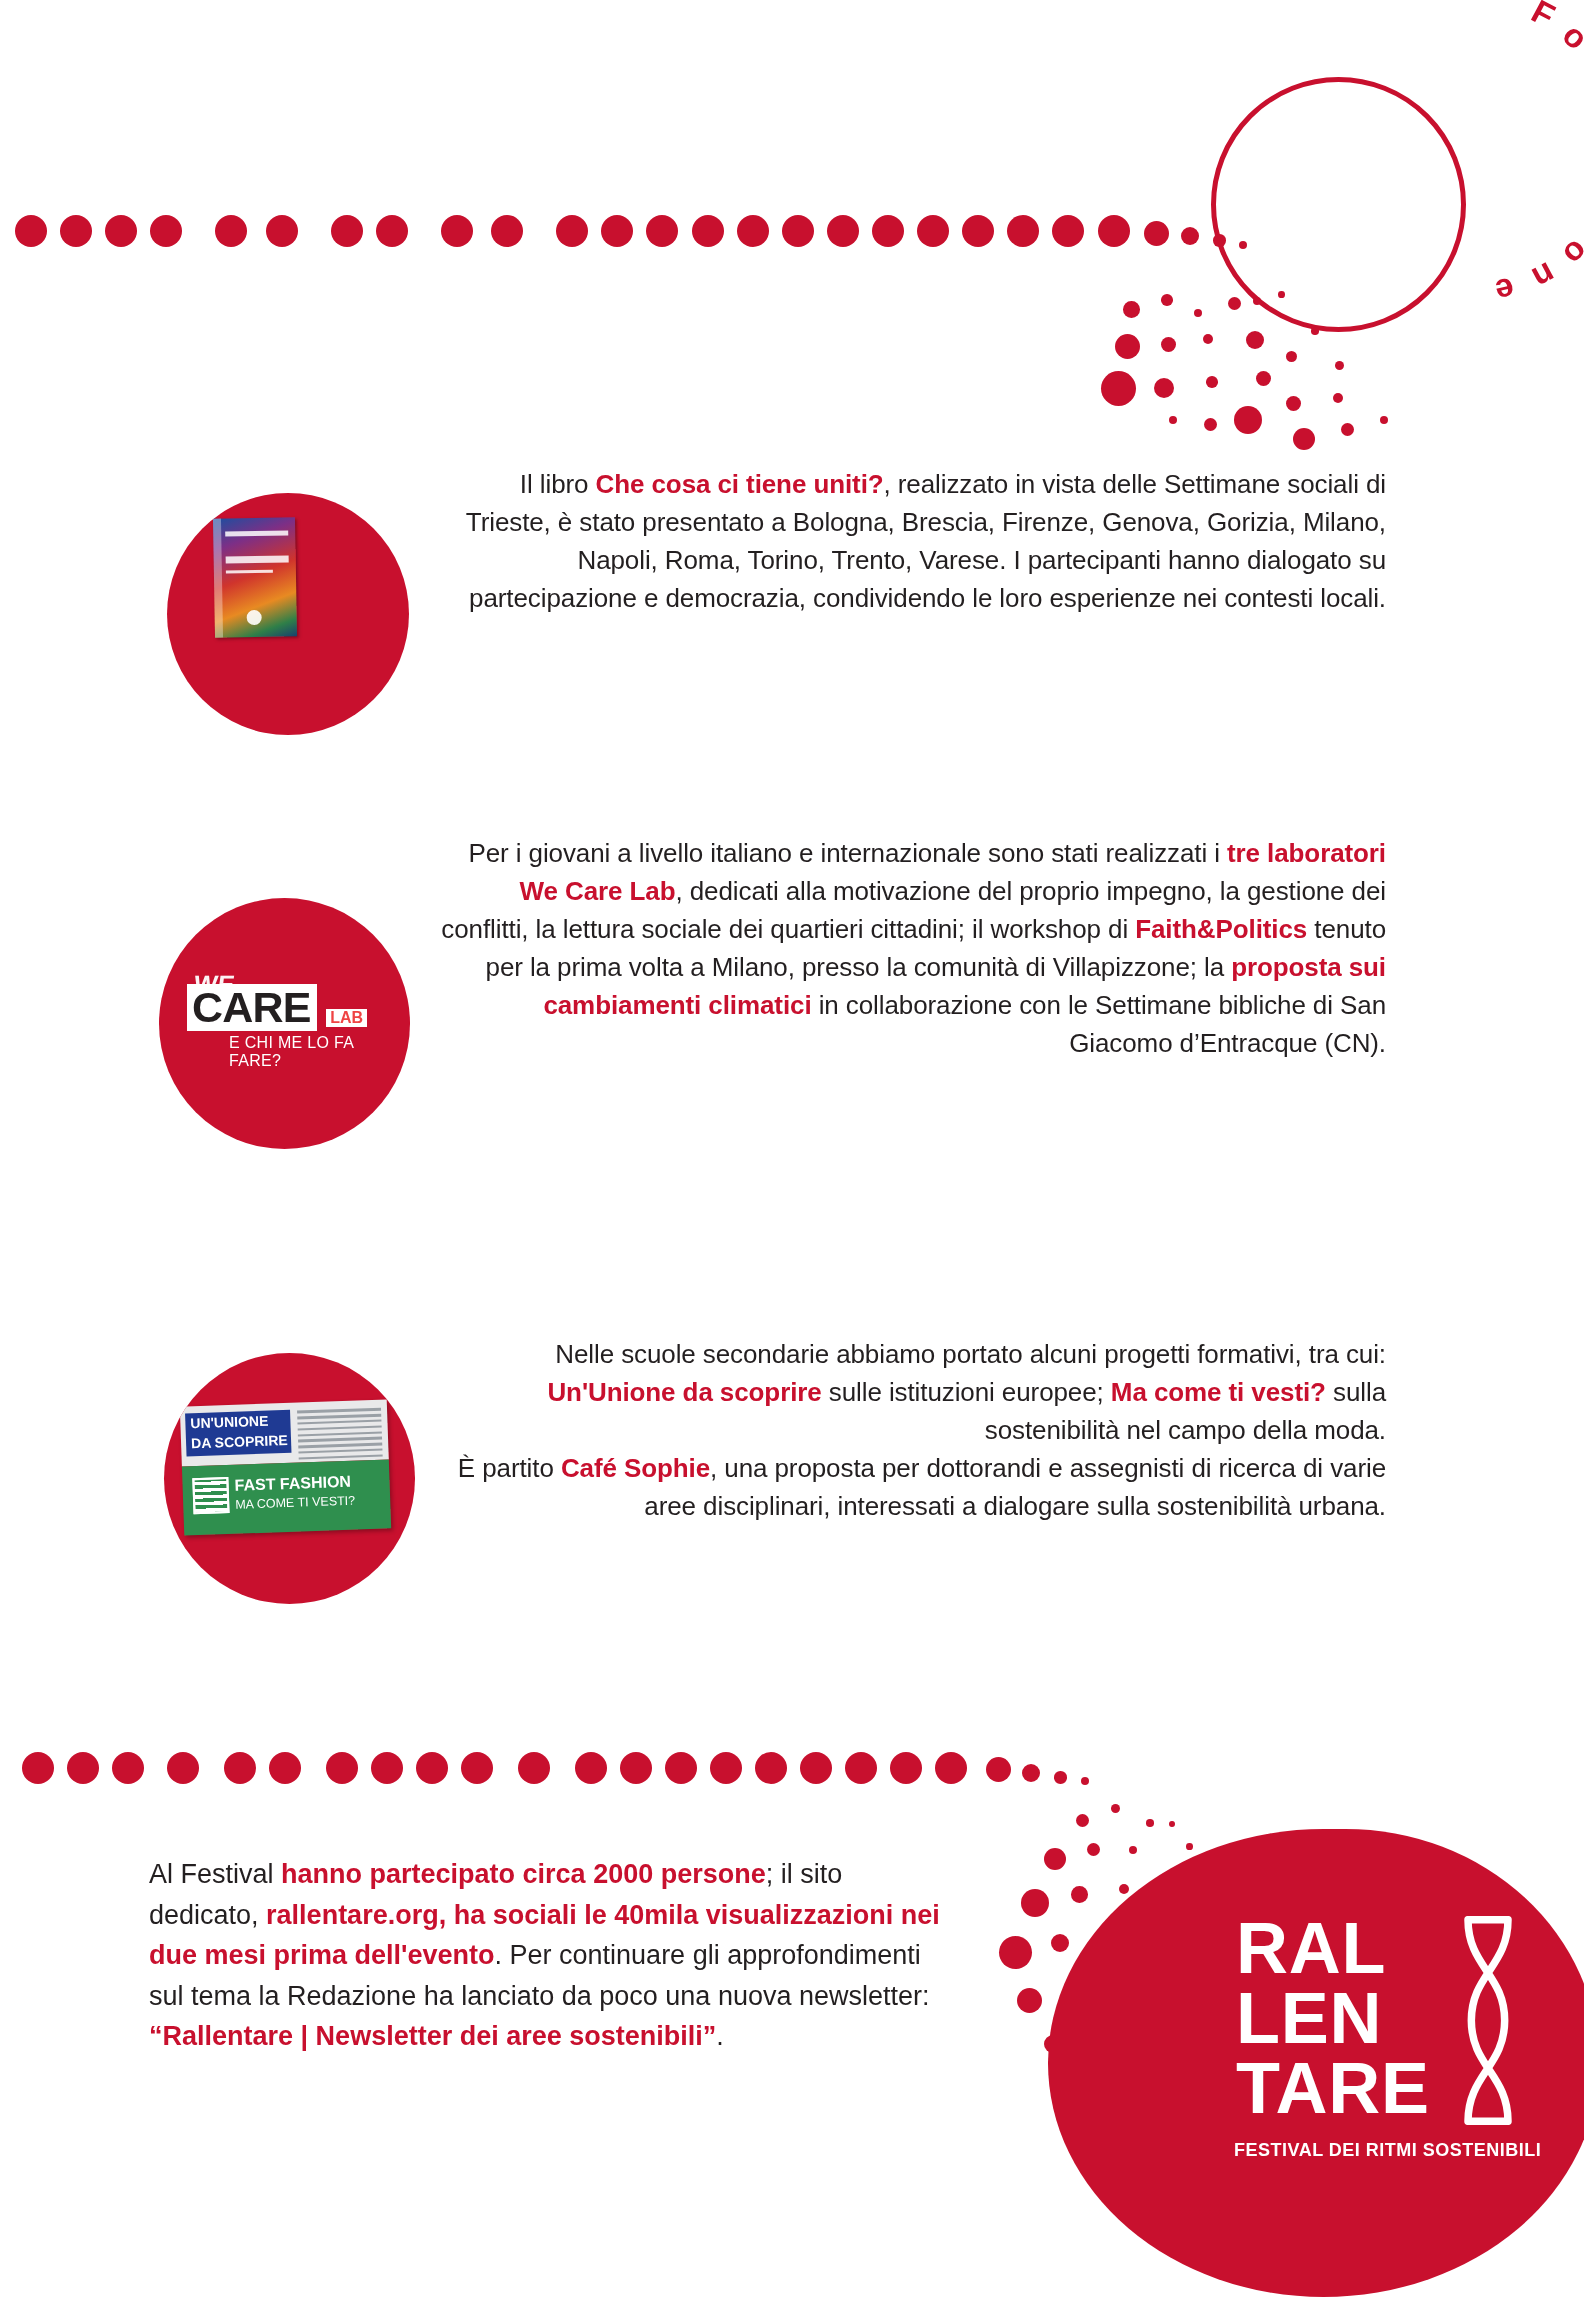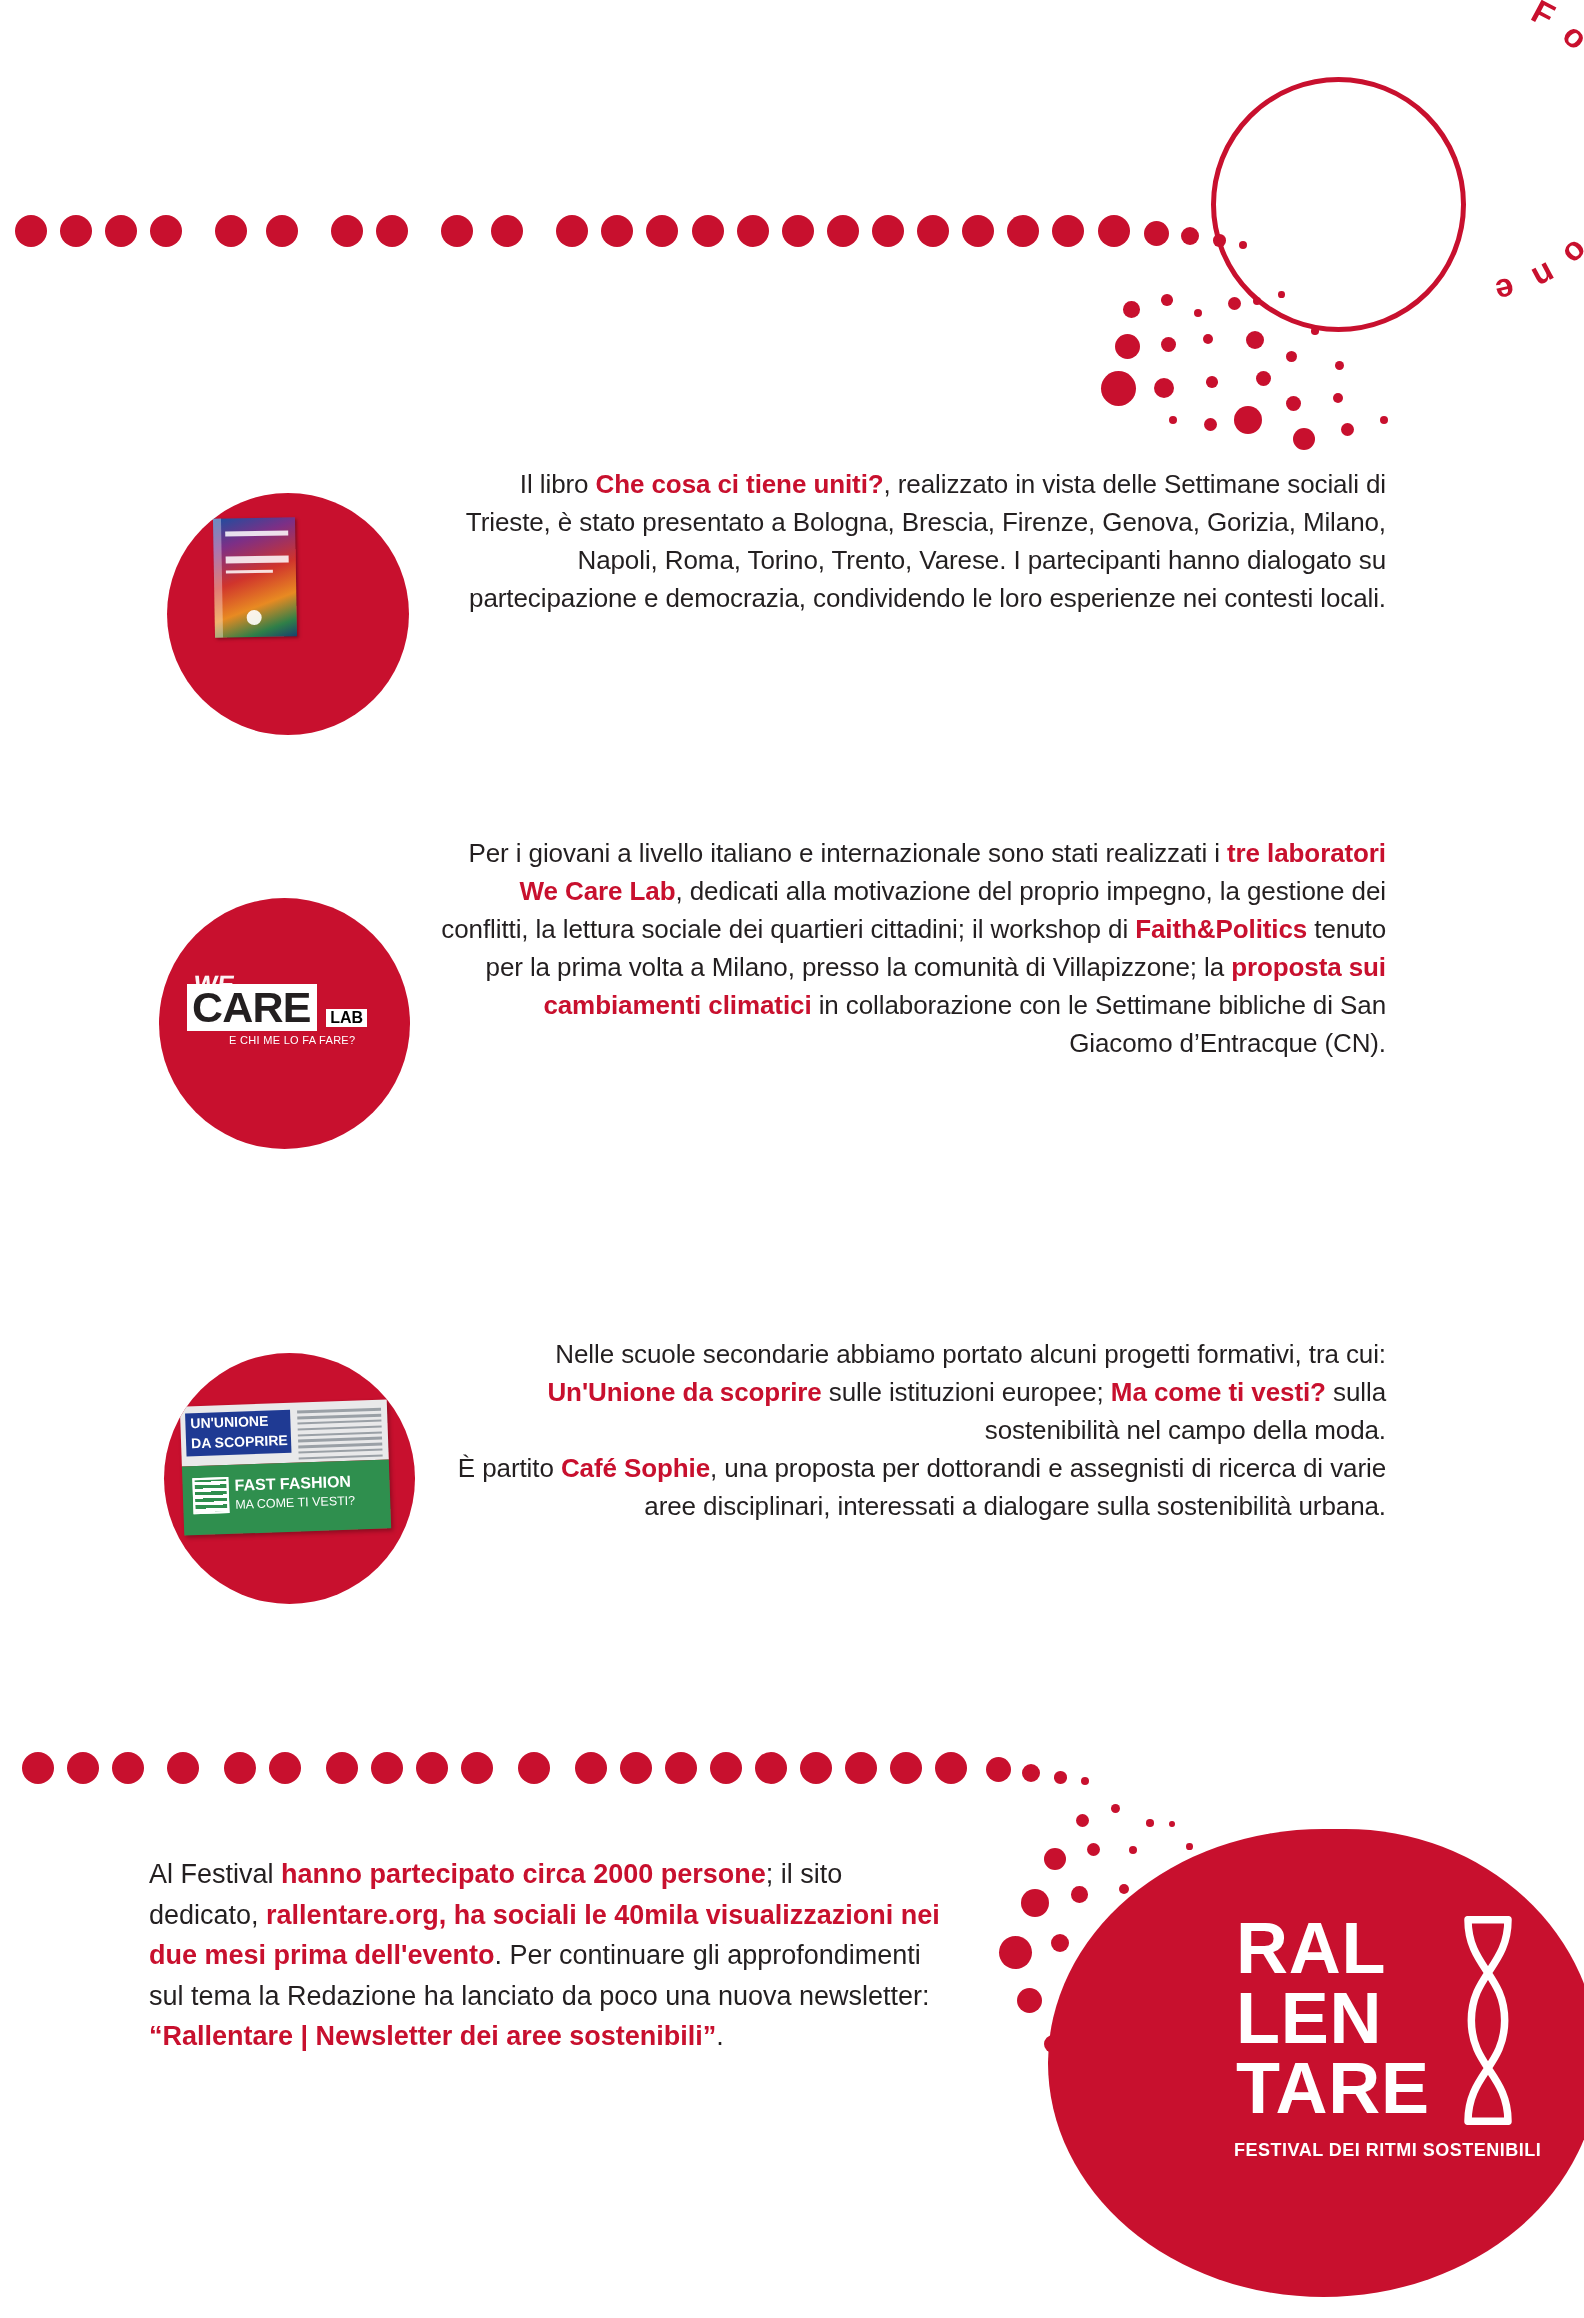--- a/index.html
+++ b/index.html
@@ -140,31 +140,31 @@
     font-weight: bold;
     font-size: 43px;
     line-height: 47px;
     padding: 0 6.7px 0 5px;
     letter-spacing: -0.8px;
   }
   .carelab .lab {
     position: absolute;
     left: 139px; top: 37px;
     background: #ffffff;
-    color: #000000;
+    color: #ef4444;
     font-weight: bold;
     font-size: 16px;
     line-height: 18.4px;
     padding: 0 4.2px;
   }
   .carelab .sub {
     position: absolute;
     left: 5px; top: 62px;
     color: #ffffff;
-    font-size: 11px;
+    font-size: 16px;
     letter-spacing: 0.3px;
     padding-left: 37px;
   }
 
   
   .leaflet {
     position: absolute;
     left: 18.4px;
     top: 50px;
     width: 207px;

